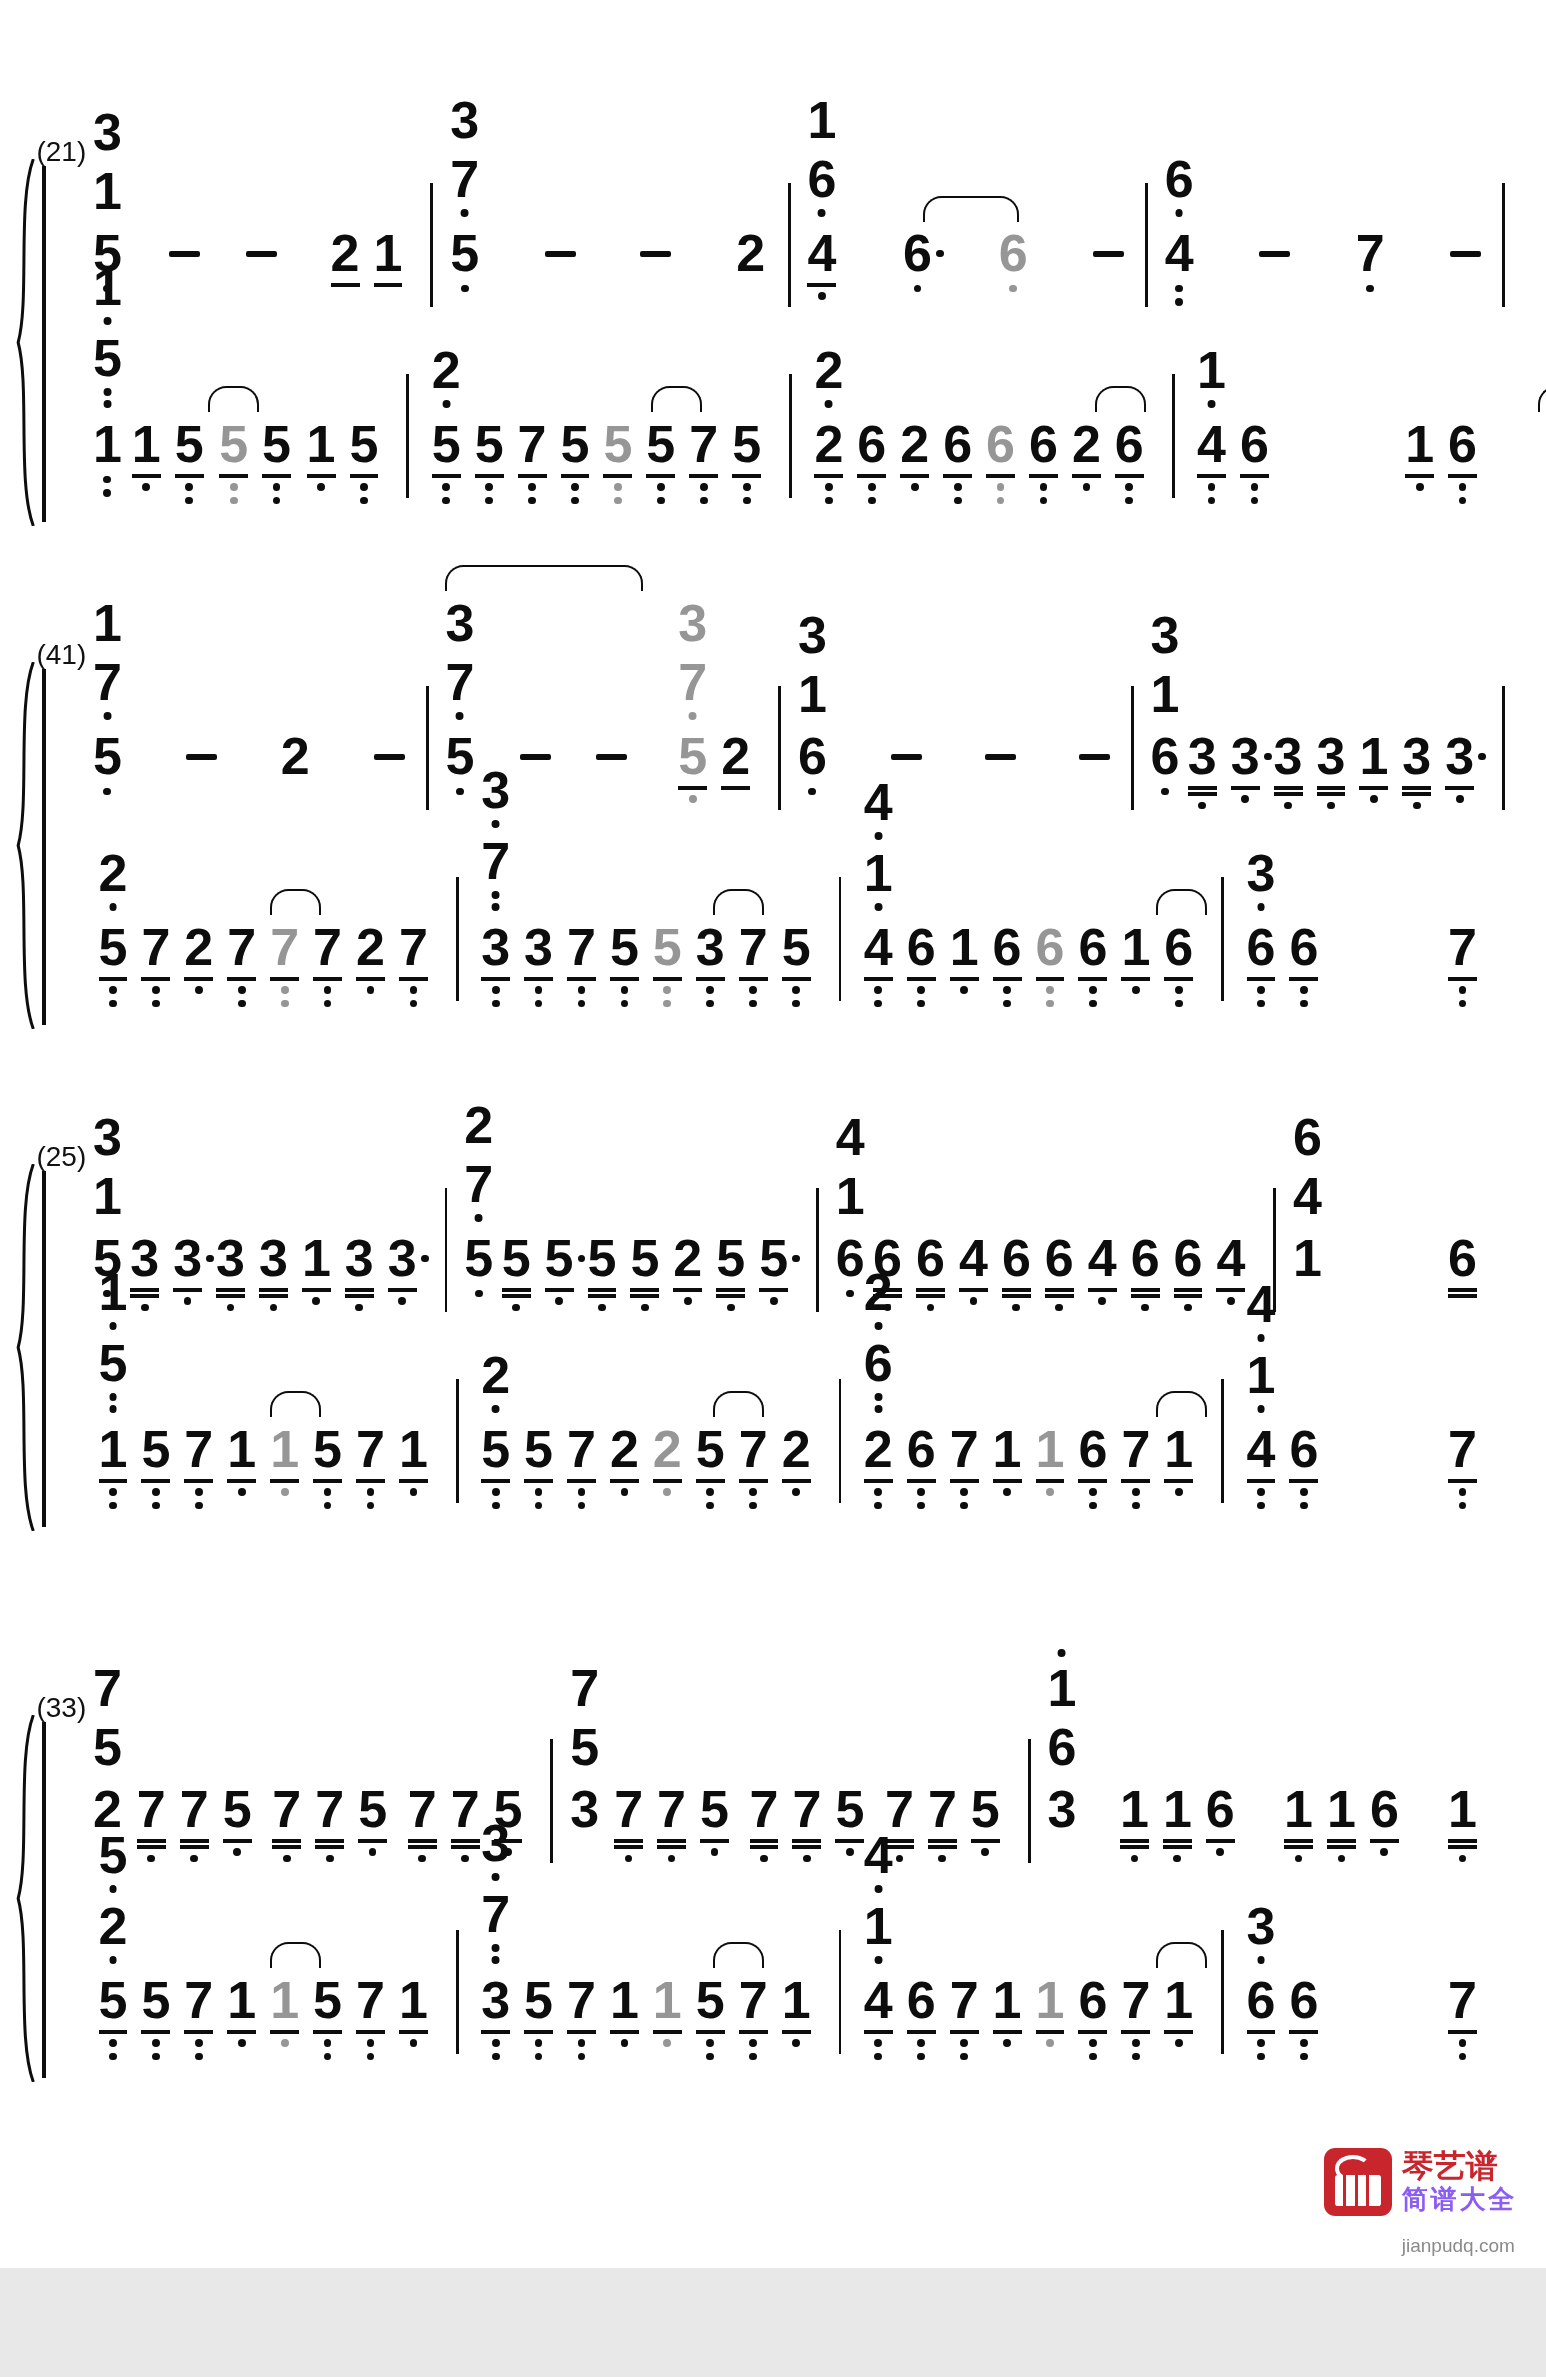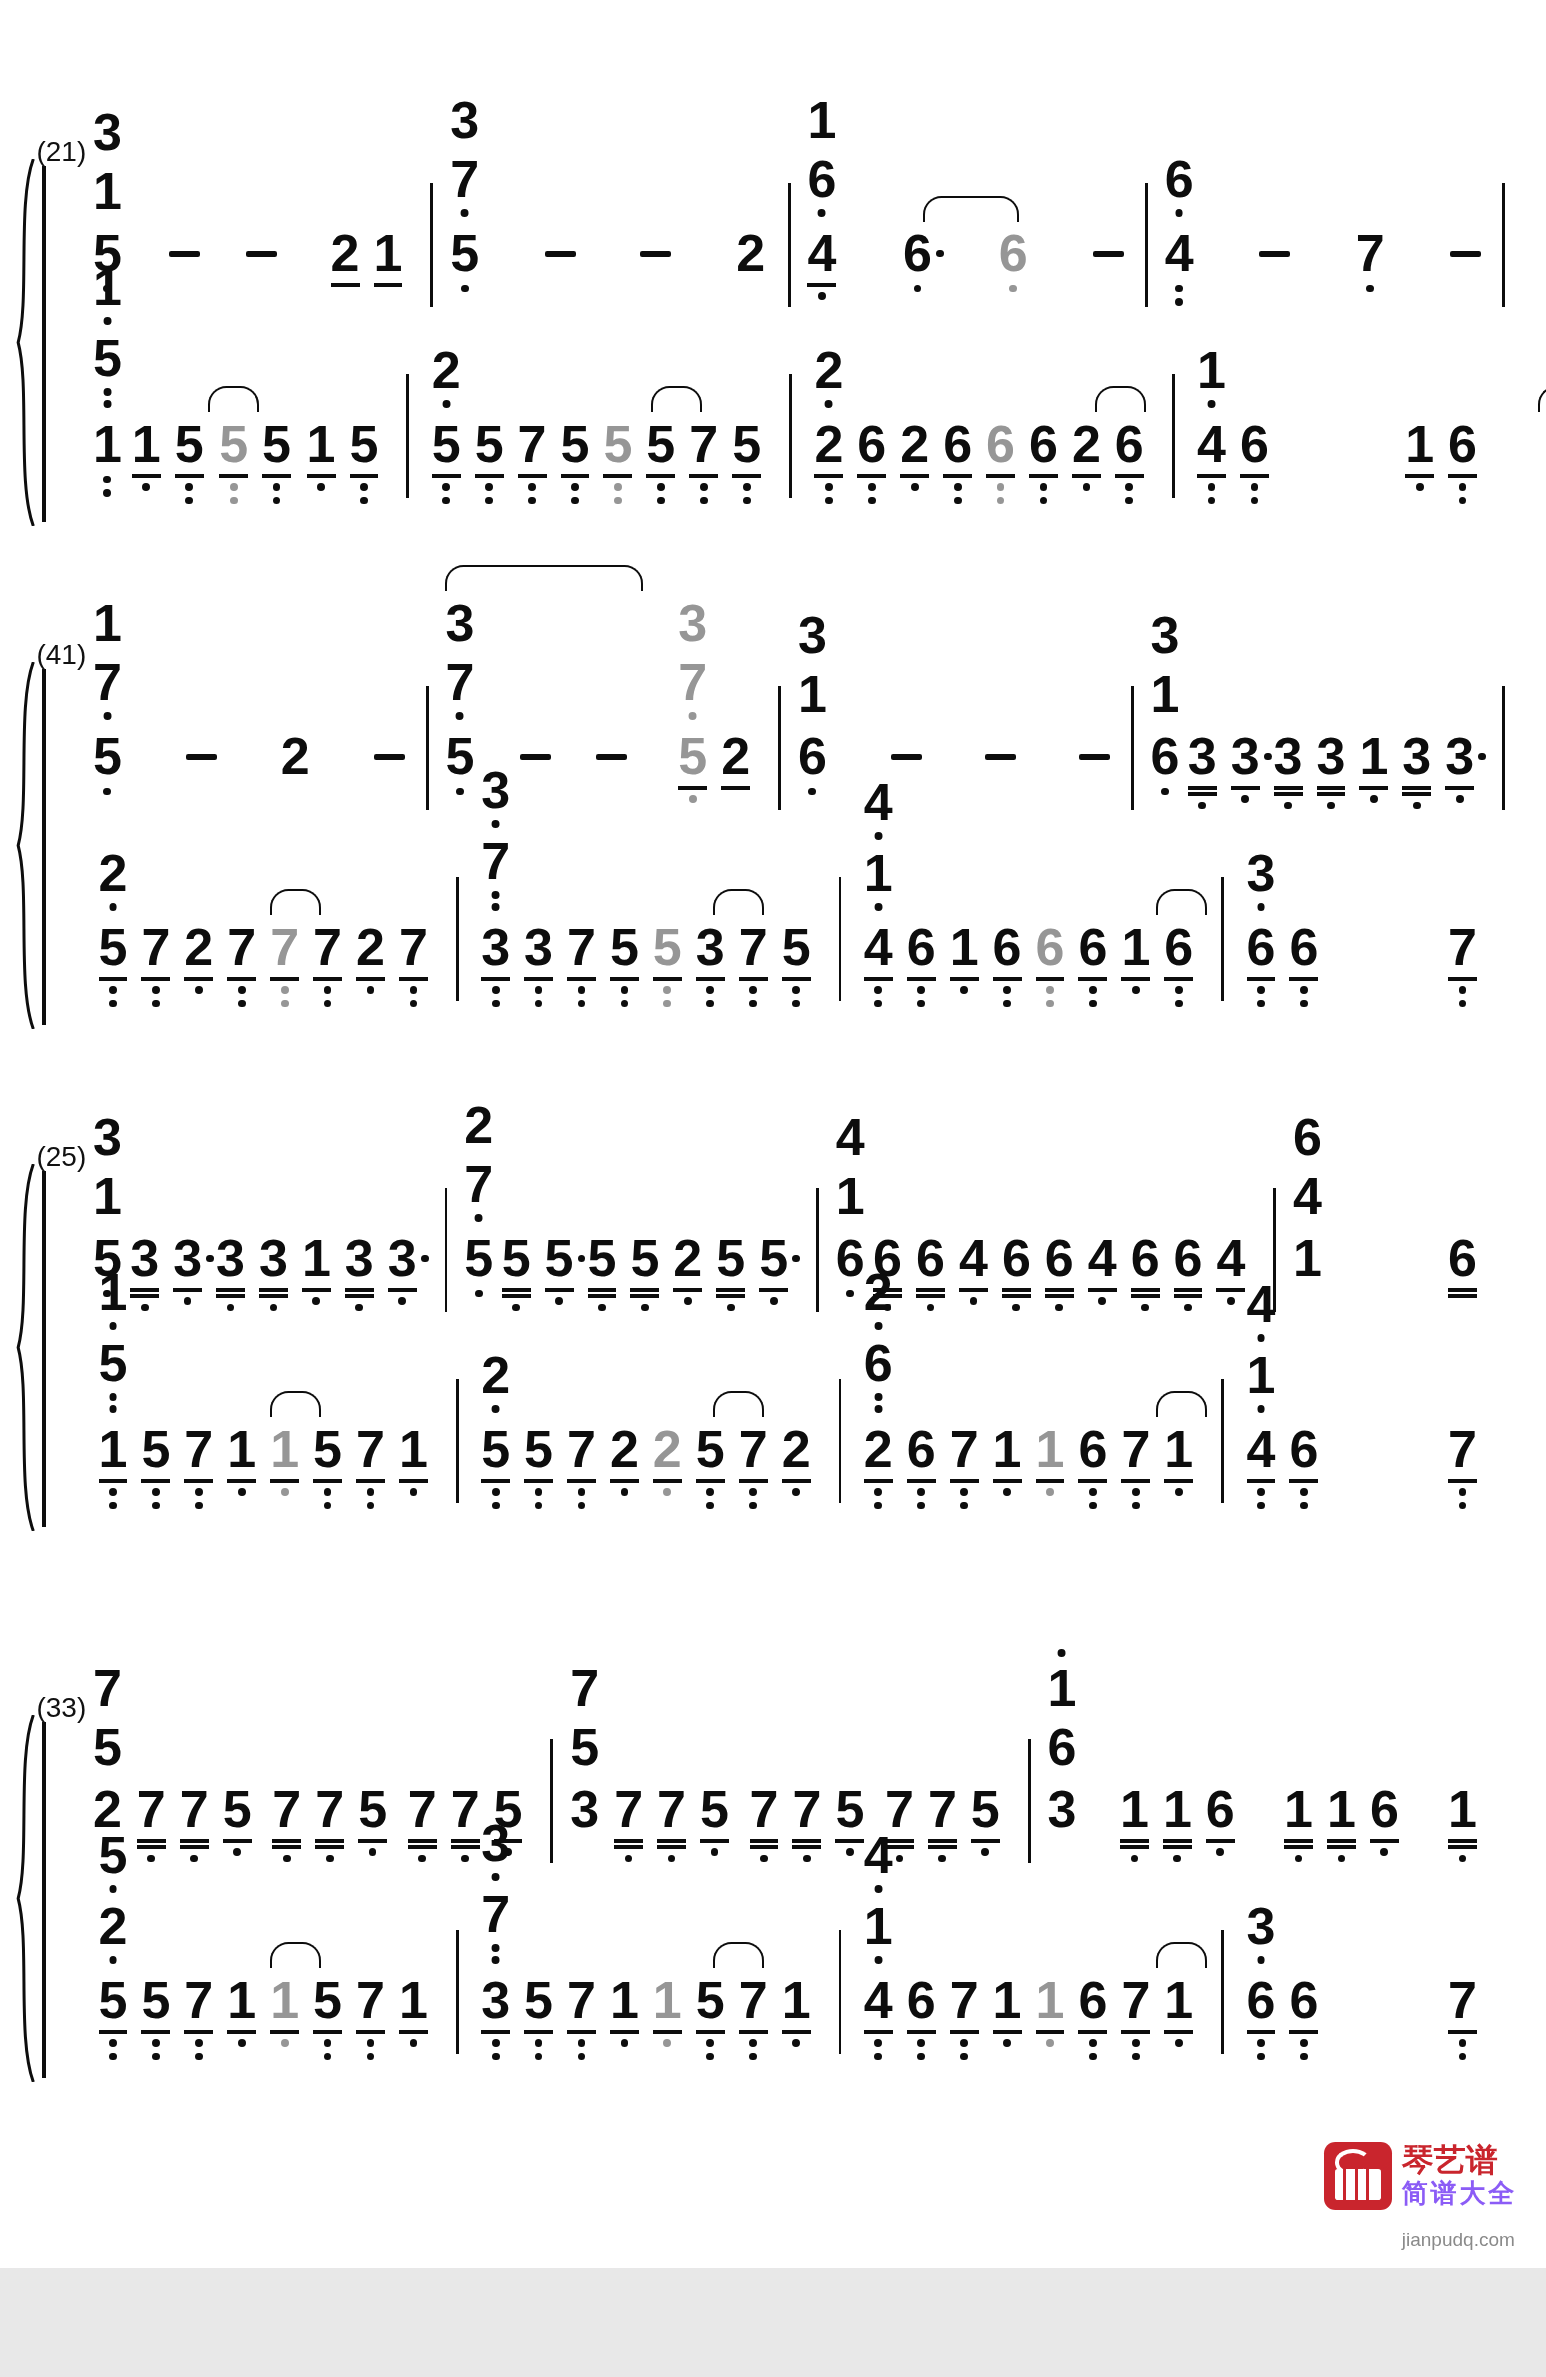--- a/index.html
+++ b/index.html
@@ -28,21 +28,21 @@
   .dt{width:7.8px;height:7.8px;border-radius:50%;background:#0d0d0d;margin-top:5.6px;flex:0 0 auto;}
   .dt.gray{background:#969696;}
   .pre{position:absolute;bottom:100%;left:50%;transform:translateX(-50%);display:flex;flex-direction:column;align-items:center;margin-bottom:2.8px;}
   .pi{display:flex;flex-direction:column;align-items:center;margin-bottom:7px;}
   .pi .d{font-size:52px;}
   .pi .dt{margin-top:4.2px;}
   .da{width:7.8px;height:7.8px;border-radius:50%;background:#0d0d0d;margin-bottom:5.6px;}
   .dash-tok{margin-bottom:71px;}
   .dash{width:31px;height:6.4px;background:#0d0d0d;border-radius:2.1px;}
   .arc{position:absolute;border:2.8px solid #0d0d0d;border-bottom:none;border-radius:18.4px 18.4px 0 0;height:24px;}
-  .wm{position:absolute;right:30px;bottom:17px;display:flex;gap:10px;align-items:flex-start;}
+  .wm{position:absolute;right:30px;bottom:11px;display:flex;gap:10px;align-items:flex-start;}
   .wmicon{width:68px;height:68px;background:#c9252d;border-radius:11.3px;position:relative;flex:0 0 auto;}
   .wmkeys{position:absolute;left:11.3px;right:11.3px;bottom:10px;height:31px;background:#ffffff;border-radius:2.8px;
           background-image:linear-gradient(90deg,#fff 0 8.5px,#c9252d 8.5px 11.3px,#fff 11.3px 20px,#c9252d 20px 22.6px,#fff 22.6px 31px,#c9252d 31px 34px,#fff 34px 100%);}
   .wmswirl{position:absolute;left:11.3px;top:7px;width:28px;height:18.4px;border:4.2px solid #fff;border-radius:50%;border-right-color:transparent;}
   .wmtext{display:flex;flex-direction:column;line-height:1.15;}
   .wmbrand{color:#c9252d;font-size:32px;font-weight:bold;}
   .wmsub{color:#8b5cf6;font-size:26px;font-weight:bold;letter-spacing:2.8px;}
   .wmsite{color:#8a8a8a;font-size:19px;margin-top:20px;}
 </style>
 </head>

